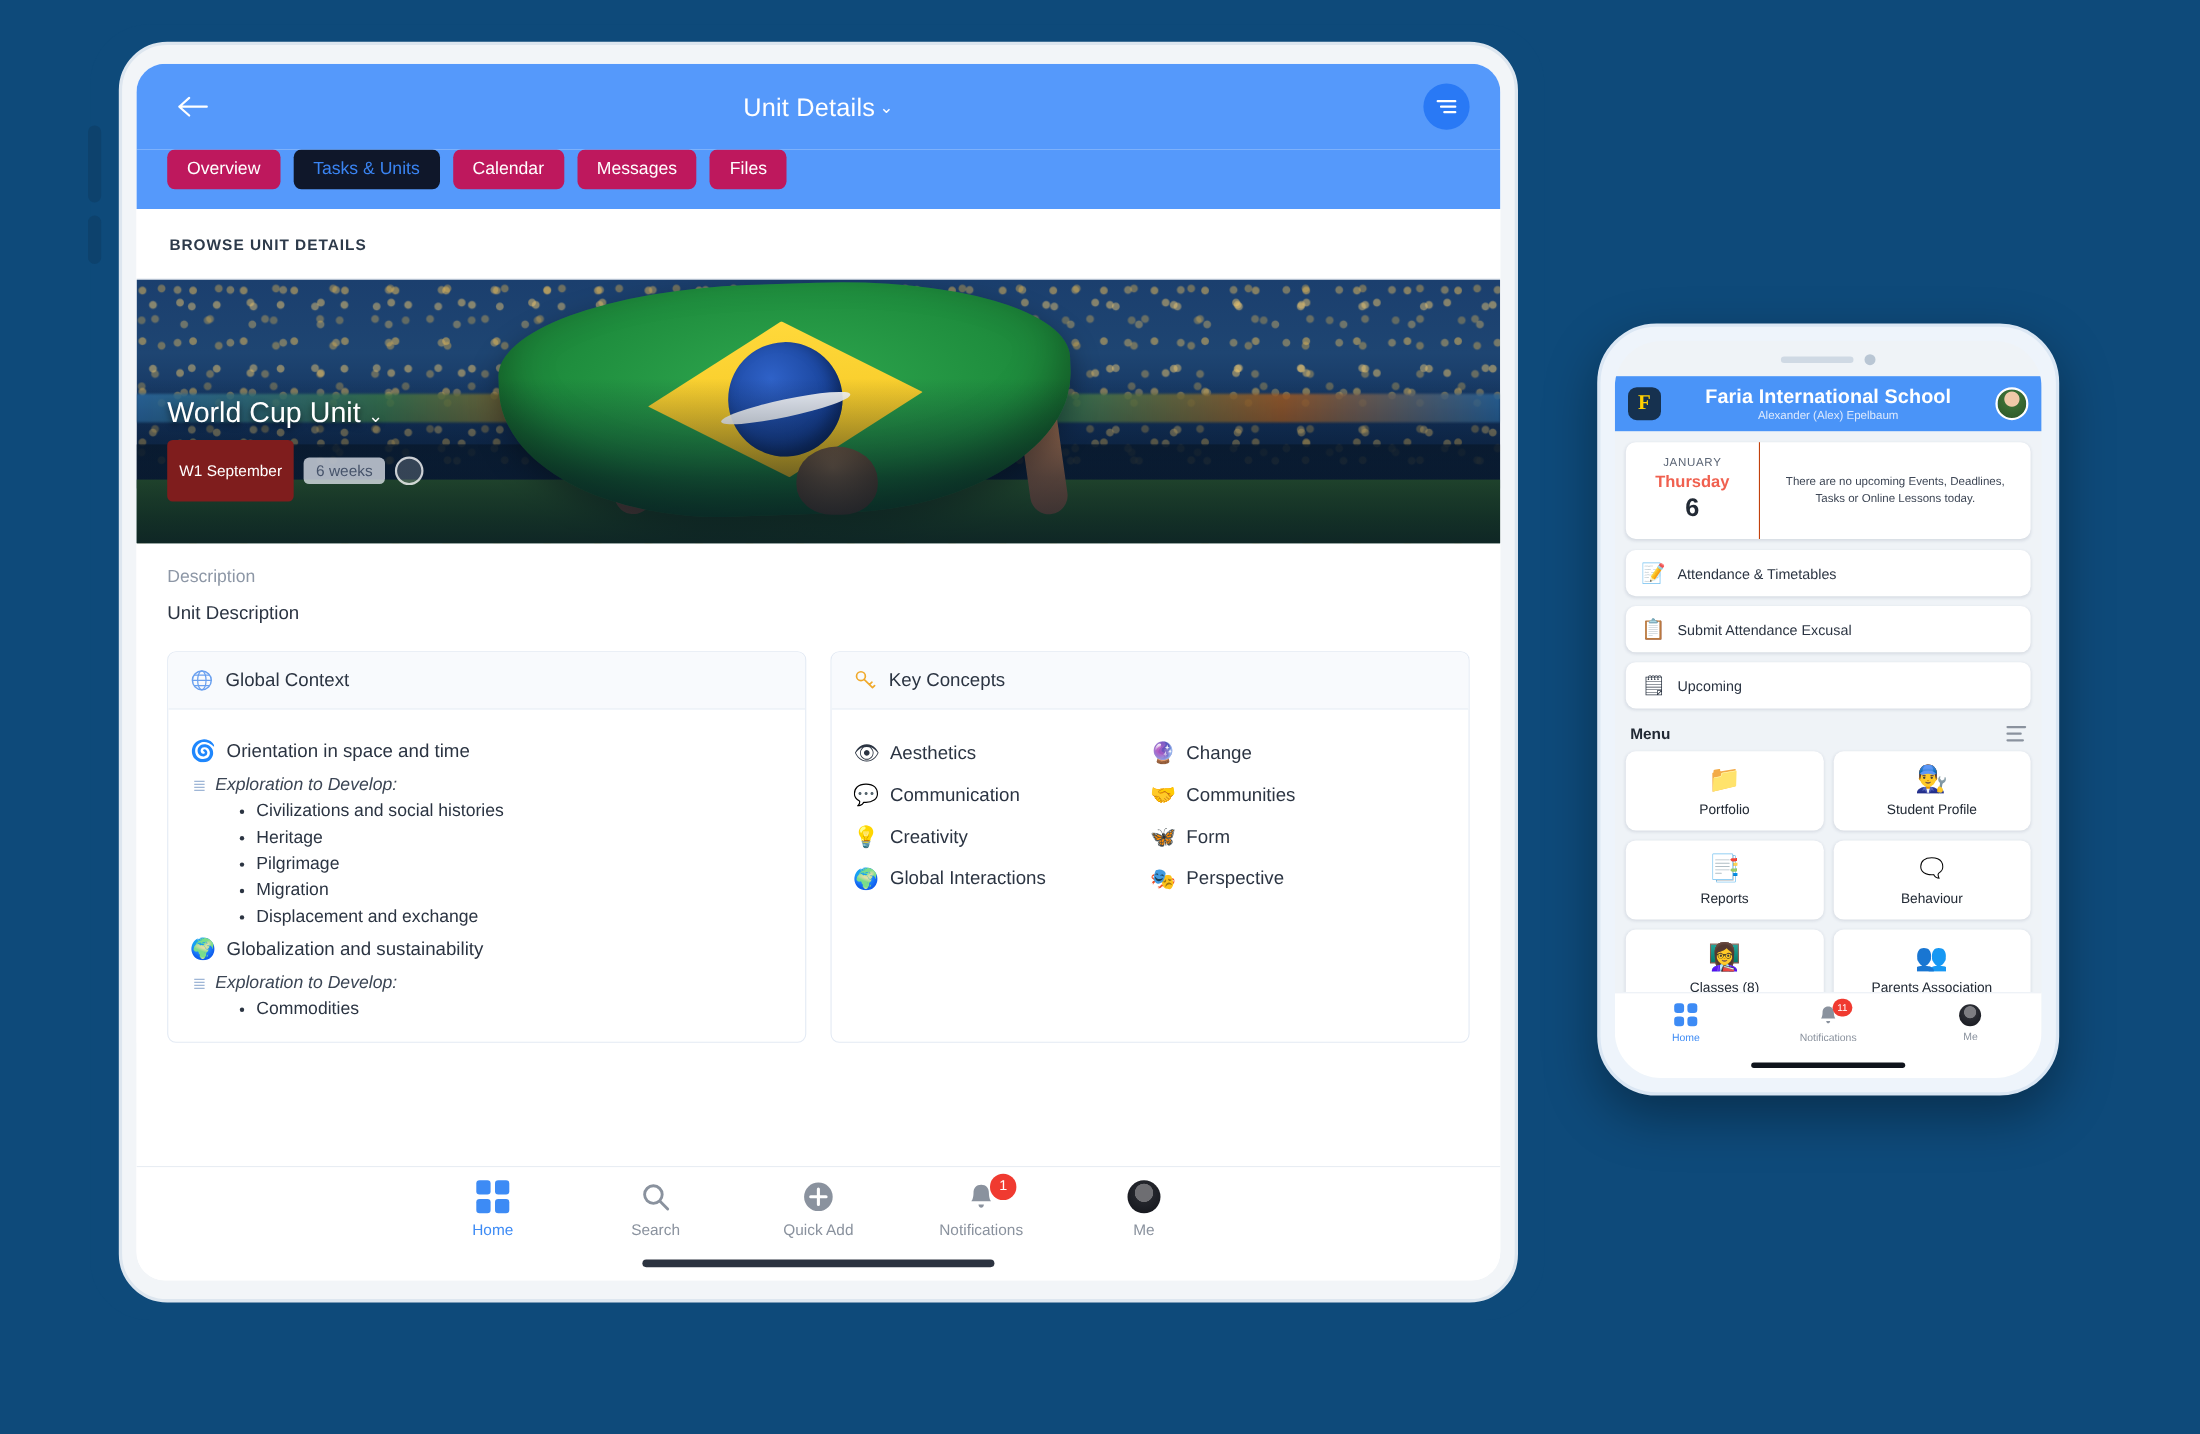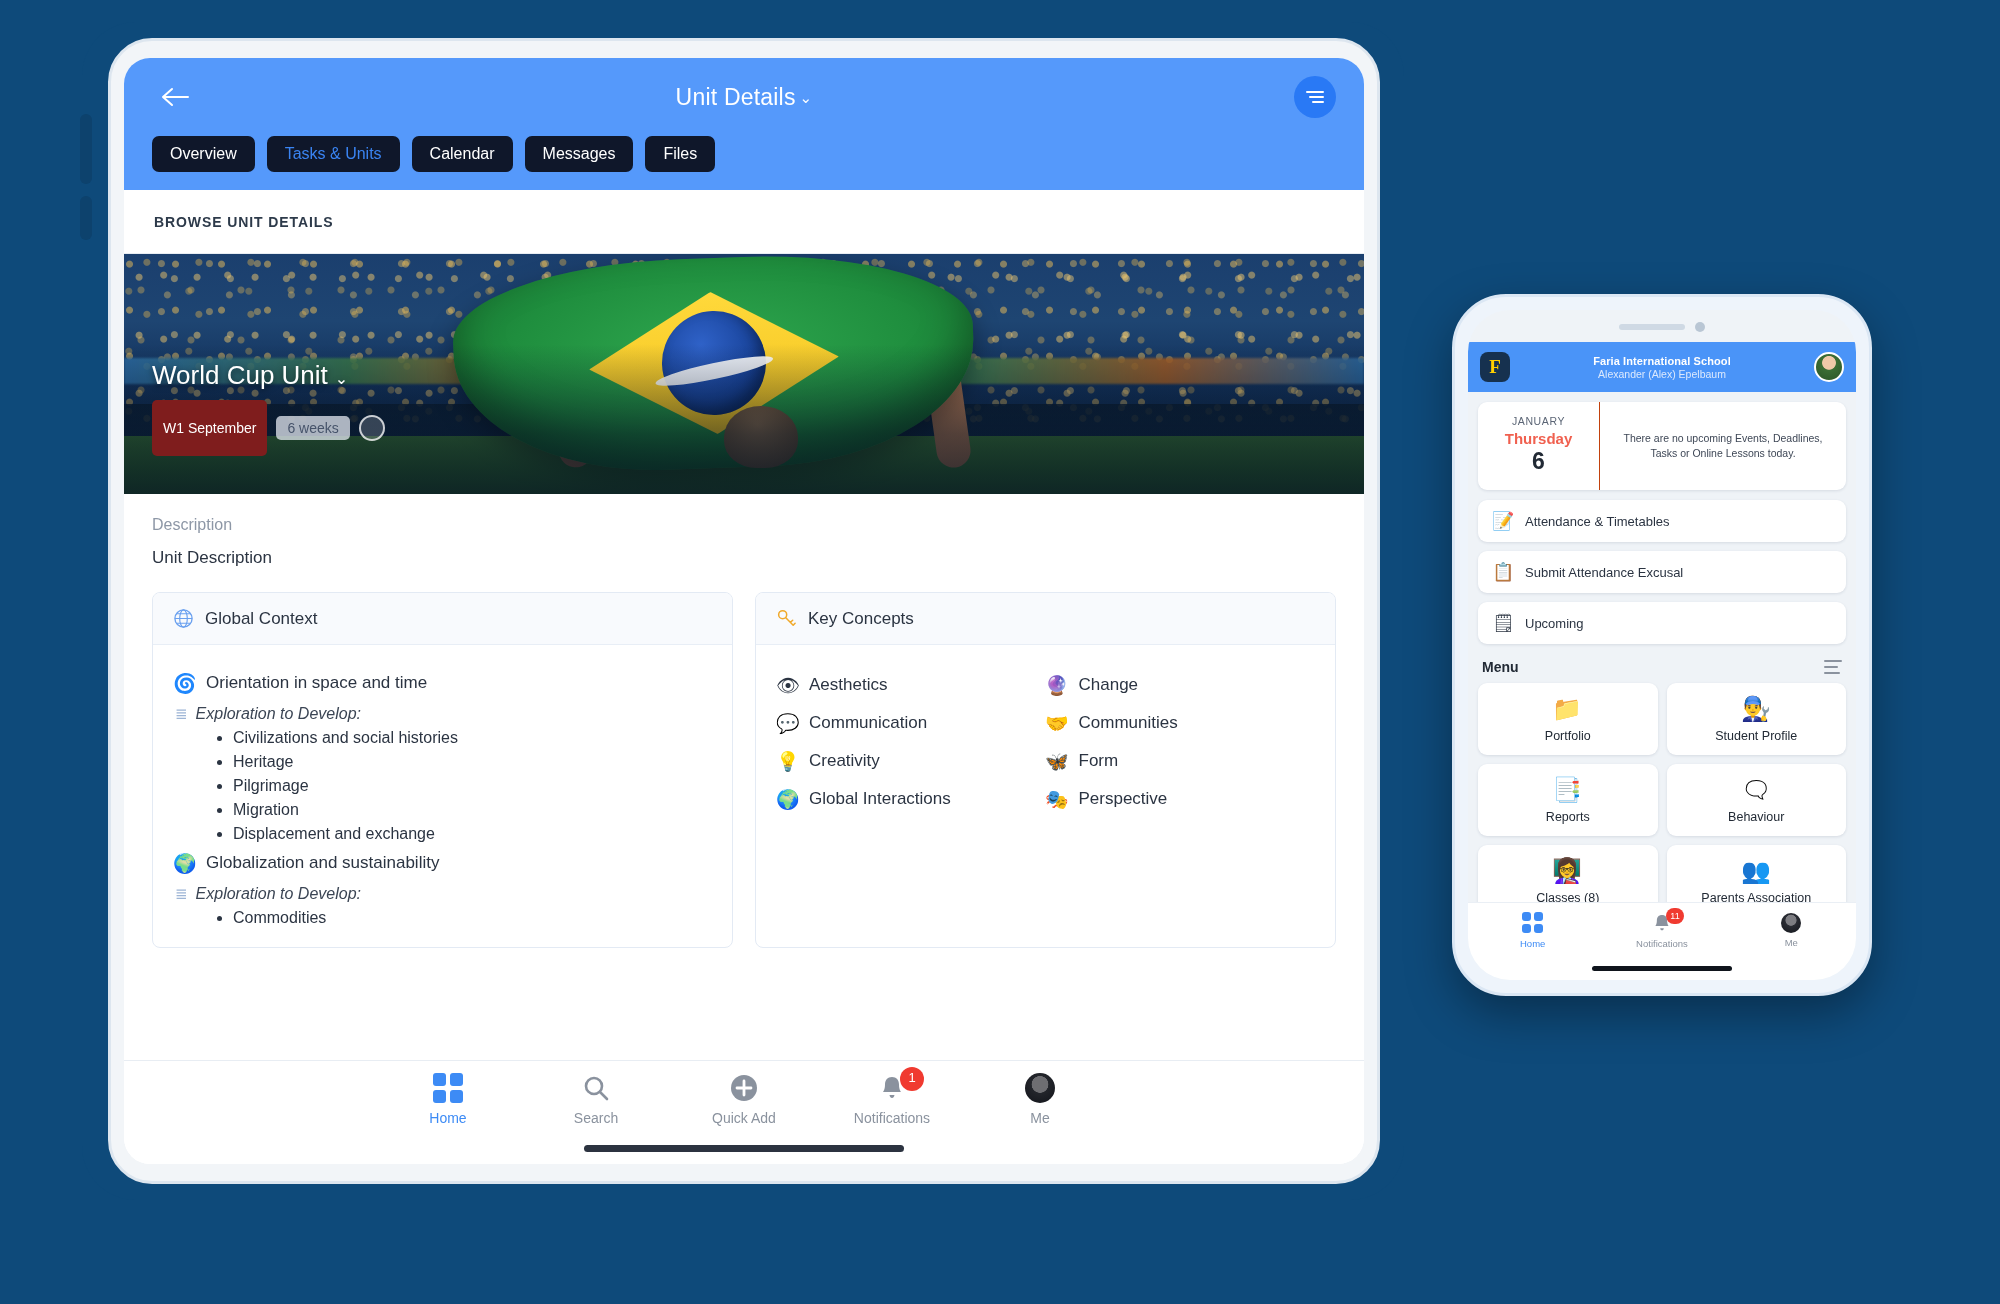--- a/index.html
+++ b/index.html
@@ -65,21 +65,21 @@
     background: #2979f5; display: flex; align-items: center; justify-content: center;
     cursor: pointer;
   }
 
   
   .t-tabs {
     background: #5599fb; padding: 0 28px 18px 28px;
     display: flex; gap: 12px; align-items: center;
   }
   .t-tab {
-    background: #0f172a; color: #ffffff; font-size: 16px;
+    background: #be185d; color: #ffffff; font-size: 16px;
     padding: 9px 18px; border-radius: 7px; cursor: pointer; white-space: nowrap;
   }
   .t-tab.active { background: #0f172a; color: #3a84f2; }
 
   
   .t-browse {
     height: 64px; display: flex; align-items: center; padding: 0 30px;
     font-size: 14px; font-weight: bold; letter-spacing: .9px; color: #2d3a4a;
     border-bottom: 1px solid #e8edf3; background: #fff;
   }
@@ -250,21 +250,21 @@
   .p-header {
     margin-top: 32px; height: 50px; background: #4a94f8;
     display: flex; align-items: center; padding: 0 12px; gap: 10px;
   }
   .p-logo {
     width: 30px; height: 30px; border-radius: 8px; background: #16314f;
     color: #ffd000; font-size: 19px; font-weight: bold; display: flex; align-items: center; justify-content: center;
     font-family: "Liberation Serif", serif;
   }
   .p-head-text { flex: 1; text-align: center; }
-  .p-school { color: #fff; font-size: 11px; font-weight: bold; letter-spacing: .1px; }
+  .p-school { color: #fff; font-size: 18px; font-weight: bold; letter-spacing: .1px; }
   .p-user { color: #dce9fd; font-size: 10.5px; margin-top: 1px; }
   .p-avatar {
     width: 30px; height: 30px; border-radius: 50%;
     background: radial-gradient(circle at 50% 34%, #f0c9a8 0 30%, #3b6d34 34%, #2b5427 100%);
     border: 2px solid #ffffff;
   }
 
   .p-scroll { height: 530px; overflow: hidden; padding: 10px 10px 0 10px; }
   .p-card {
     background: #fff; border-radius: 9px; box-shadow: 0 1px 3px rgba(30,50,80,.12);

